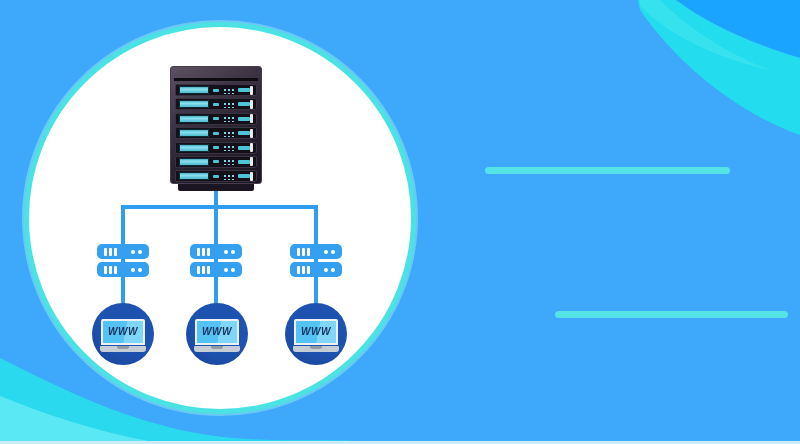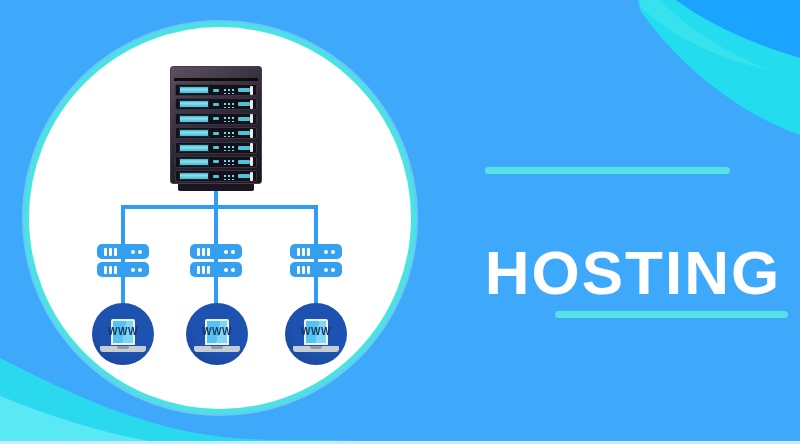--- a/index.html
+++ b/index.html
@@ -75,22 +75,22 @@
 
   
   .client-circle{
     position:absolute;width:62px;height:62px;border-radius:50%;z-index:5;
     background:radial-gradient(circle at 62% 32%,#1E52B0 55%,#16418F 100%);
     display:flex;flex-direction:column;align-items:center;justify-content:center;
     padding-top:2px;box-sizing:border-box;
   }
   #client-1{left:92px;top:303px;} #client-2{left:186px;top:303px;} #client-3{left:285px;top:303px;}
   .lap-screen{
-    width:24px;height:26px;background:#EEF1F3;border-radius:2px 2px 0 0;
-    padding:2px;box-sizing:border-box;
+    width:44px;height:26px;background:#EEF1F3;border-radius:2px 2px 0 0;
+    padding:2px;box-sizing:border-box;font-style:italic;
   }
   .lap-display{
     width:100%;height:100%;
     background:linear-gradient(100deg,#54C2F2 55%,#7FD6F8 55%);
     display:flex;align-items:center;justify-content:center;
   }
   .lap-display span{
     font-size:10px;font-weight:bold;color:#16335E;letter-spacing:0.5px;line-height:1;
   }
   .lap-base{
@@ -292,16 +292,15 @@
       <div class="lap-display">
         <span>WWW</span>
       </div>
     </div>
     <div class="lap-base">
         <i></i>
       </div>
   </div>
 
   <div id="hero-line-top"></div>
-  <div id="hero-title-2">HOSTING</div>
   <div id="hero-line-bottom"></div>
 
 </div>
 
 </body></html>

